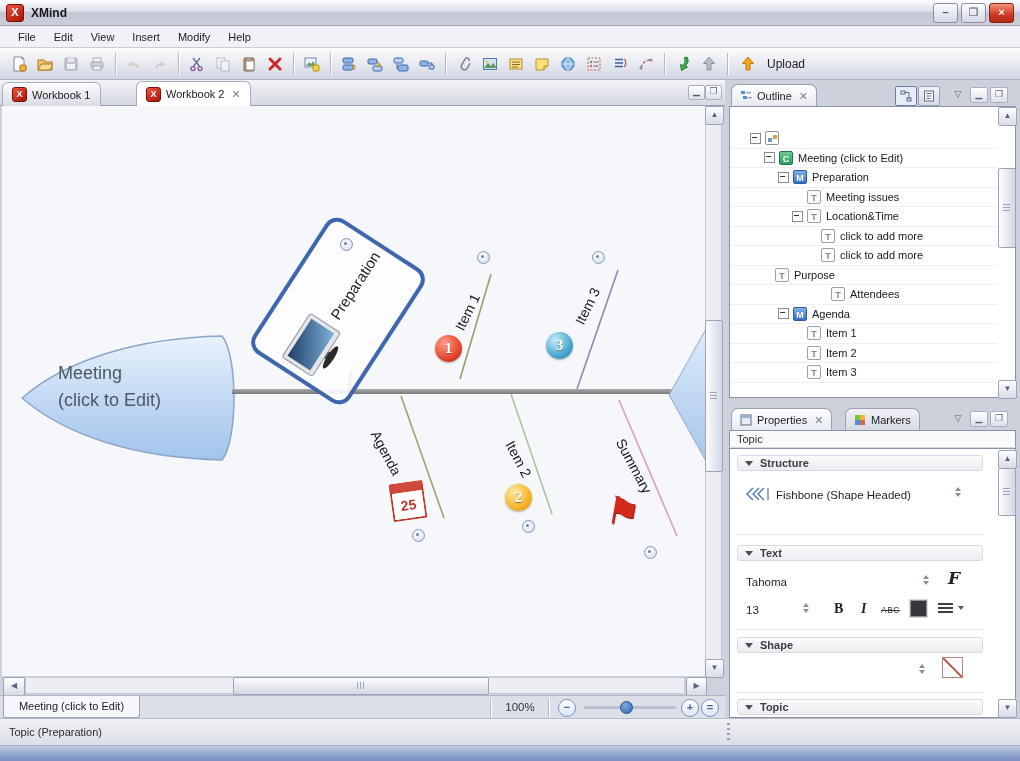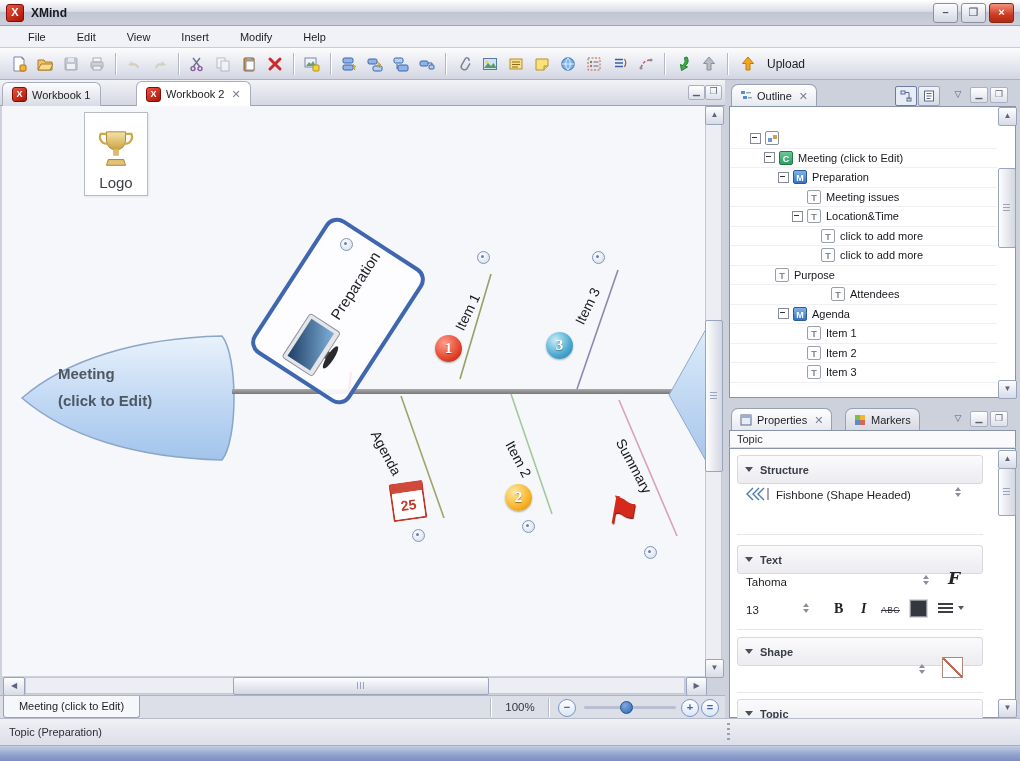--- a/index.html
+++ b/index.html
@@ -19,21 +19,21 @@
   .xicon::after{content:"X"}
   .xicon.small{width:13px;height:13px;font-size:9px;line-height:12px}
   #title-text{font-weight:bold;font-size:12px;color:#17181d;margin-left:7px}
   .wbtns{margin-left:auto;display:flex;gap:3px}
   .wbtn{width:23px;height:18px;border:1px solid #8a90a2;border-radius:3px;
     background:linear-gradient(#fdfdfe,#d4d7e2);text-align:center;line-height:16px;
     font-weight:bold;color:#4a4f5c;font-size:11px}
   .wbtn.close{background:linear-gradient(#f2927f,#ce3a22 60%,#b02a14);color:#fff;border-color:#8e2310}
 
   #menubar{left:0;top:26px;width:1020px;height:22px;background:#f1f2f7;
-    border-bottom:1px solid #c9ccd6;display:flex;align-items:center;gap:15px;padding:0 20px;box-sizing:border-box}
+    border-bottom:1px solid #c9ccd6;display:flex;align-items:center;gap:2px;padding:0 10px;box-sizing:border-box}
   .menu-item{padding:2px 8px;border-radius:2px;color:#1c1d22}
 
   #toolbar{left:0;top:48px;width:1020px;height:32px;
     background:linear-gradient(#fcfcfd,#e4e6ee 60%,#d3d6e2);
     border-bottom:1px solid #aeb2c0;display:flex;align-items:center;padding:0 6px;box-sizing:border-box}
   .tbtn{width:26px;height:26px;display:flex;align-items:center;justify-content:center;border-radius:3px}
   .tbtn.dis{opacity:.45;filter:grayscale(60%)}
   .tsep{width:1px;height:22px;background:#b4b8c6;box-shadow:1px 0 0 #fff;margin:0 5px}
   #upload-btn{display:flex;align-items:center;gap:10px;padding:0 6px;height:26px;border-radius:3px}
   #upload-btn span{font-size:12px;color:#1c1d22}
@@ -48,21 +48,21 @@
   .tab-close{font-weight:bold;color:#7a8094;font-size:11px;margin-left:2px}
   .mini-btn{position:absolute;width:15px;height:13px;border:1px solid #aab0c0;border-radius:2px;
     background:linear-gradient(#fff,#dde0ea);color:#555d70;font-size:9px;line-height:11px;text-align:center}
 
   
   #canvas{left:2px;top:106px;width:703px;height:570px;background:#f6f7fb;overflow:hidden}
   #logo-box{left:82px;top:6px;width:64px;height:84px;background:#fff;border:1px solid #b8bcc6;
     box-shadow:1px 1px 2px rgba(0,0,0,.08);display:flex;flex-direction:column;align-items:center;justify-content:flex-end;padding-bottom:4px;box-sizing:border-box}
   #logo-label{font-size:15px;color:#3c3f46;margin-top:3px}
   #spine{left:230px;top:283px;width:442px;height:5px;background:linear-gradient(#ababab,#787878)}
-  #head-text{left:56px;top:254px;width:185px;font-weight:bold;font-size:15px;line-height:27px;color:#4e5862}
+  #head-text{left:56px;top:254px;width:185px;font-weight:normal;font-size:18px;line-height:27px;color:#4e5862}
   .blabel{position:absolute;font-size:14px;color:#17171c;white-space:nowrap}
   .rot-up{transform:rotate(-64deg)}
   .rot-dn{transform:rotate(62deg)}
   #prep-box{left:256px;top:147px;width:160px;height:116px;transform:rotate(-57deg);
     background:rgba(253,253,255,.92);border:4px solid #3f67b0;border-radius:14px;
     display:flex;align-items:center;gap:8px;padding:6px;box-sizing:border-box}
   #prep-label{font-size:15px;color:#1c1c22}
   .badge{position:absolute;width:27px;height:27px;border-radius:50%;
     color:#fff;font:bold 15px/27px "Liberation Serif",serif;text-align:center;
     text-shadow:0 1px 1px rgba(0,0,0,.4);box-shadow:0 1px 2px rgba(0,0,0,.3)}
@@ -136,21 +136,21 @@
   .ic-m::after{content:"M"}
   .ic-t{background:#fdfdfd;border:1px solid #9aa0aa;color:#80858f}
   .ic-t::after{content:"T"}
   .ic-wb{background:linear-gradient(#ffffff,#e4e8f2);border:1px solid #8a92a0;position:relative}
   .ic-wb::after{content:"";position:absolute;left:2px;top:3px;width:8px;height:1px;background:#7a9ac8;box-shadow:0 3px 0 #7a9ac8,0 6px 0 #7a9ac8}
   .ic-sheet{background:#fff;border:1px solid #8a92a0;position:relative}
   .ic-sheet::after{content:"";position:absolute;left:2px;top:6px;width:4px;height:4px;background:#6a9ad0;box-shadow:5px -3px 0 #d0a24a}
   .tlabel{color:#17181d;white-space:nowrap}
 
   
-  .phead{position:absolute;height:29px;background:linear-gradient(#fbfbfc,#ececf1);
+  .phead{position:absolute;height:16px;background:linear-gradient(#fbfbfc,#ececf1);
     border:1px solid #d8d8de;border-radius:3px;display:flex;align-items:center;padding:0 7px;
     font-weight:bold;color:#383d46;box-sizing:border-box}
   .phead .tri{width:0;height:0;border:4px solid transparent;border-top:5px solid #4a4f58;margin:4px 7px 0 0}
   .spin{position:absolute;width:12px;height:15px;display:flex;flex-direction:column;align-items:center;justify-content:center;gap:2px}
   .spin i{width:0;height:0;border-left:3.5px solid transparent;border-right:3.5px solid transparent}
   .spin .up{border-bottom:4px solid #8a8f99}
   .spin .dn{border-top:4px solid #8a8f99}
   .pdiv{position:absolute;height:1px;background:#e6e6ec}
   .ptext{position:absolute;color:#1e1f24;font-size:11.5px}
   #fontF{font-family:"DejaVu Serif","Liberation Serif",serif;font-style:italic;font-weight:bold;font-size:17px;color:#23242a}
@@ -375,35 +375,20 @@
     <span class="xicon small"></span>
     <span>Workbook 2</span>
     <span class="tab-close">✕</span>
   </span>
   <span class="mini-btn" style="left:688px;top:5px">▁</span>
   <span class="mini-btn" style="left:705px;top:5px">❐</span>
 </div>
 
 <div class="abs" id="canvas">
 
-  <div class="abs" id="logo-box">
-    <svg width="40" height="42" viewBox="0 0 40 44">
-      <defs>
-          <linearGradient id="g1" x1="0" y1="0" x2="0" y2="1">
-        <stop offset="0" stop-color="#f6e3ab"></stop>
-            <stop offset="1" stop-color="#caa23d"></stop>
-          </linearGradient>
-        </defs>
-      <path d="M10 3h20v9a10 10 0 0 1-20 0z" fill="url(#g1)" stroke="#a8812f"></path>
-      <path d="M10 5H4a6 7 0 0 0 7 10M30 5h6a6 7 0 0 1-7 10" fill="none" stroke="#cfa84e" stroke-width="2.4"></path>
-      <rect x="17" y="21" width="6" height="7" fill="#dcb868"></rect>
-      <path d="M12 32h16l2 6H10z" fill="#e3c276" stroke="#a8812f"></path>
-    </svg>
-    <span id="logo-label">Logo</span>
-  </div>
 
   <svg class="abs" style="left:14px;top:226px" width="224" height="132">
     <defs>
         <linearGradient id="hg" x1="0" y1="0" x2="0" y2="1">
       <stop offset="0" stop-color="#e9f2fc"></stop>
           <stop offset=".5" stop-color="#c3d9f4"></stop>
           <stop offset="1" stop-color="#a2c4ec"></stop>
         </linearGradient>
       <linearGradient id="tg" x1="0" y1="0" x2="0" y2="1">
       <stop offset="0" stop-color="#dcebfa"></stop>

